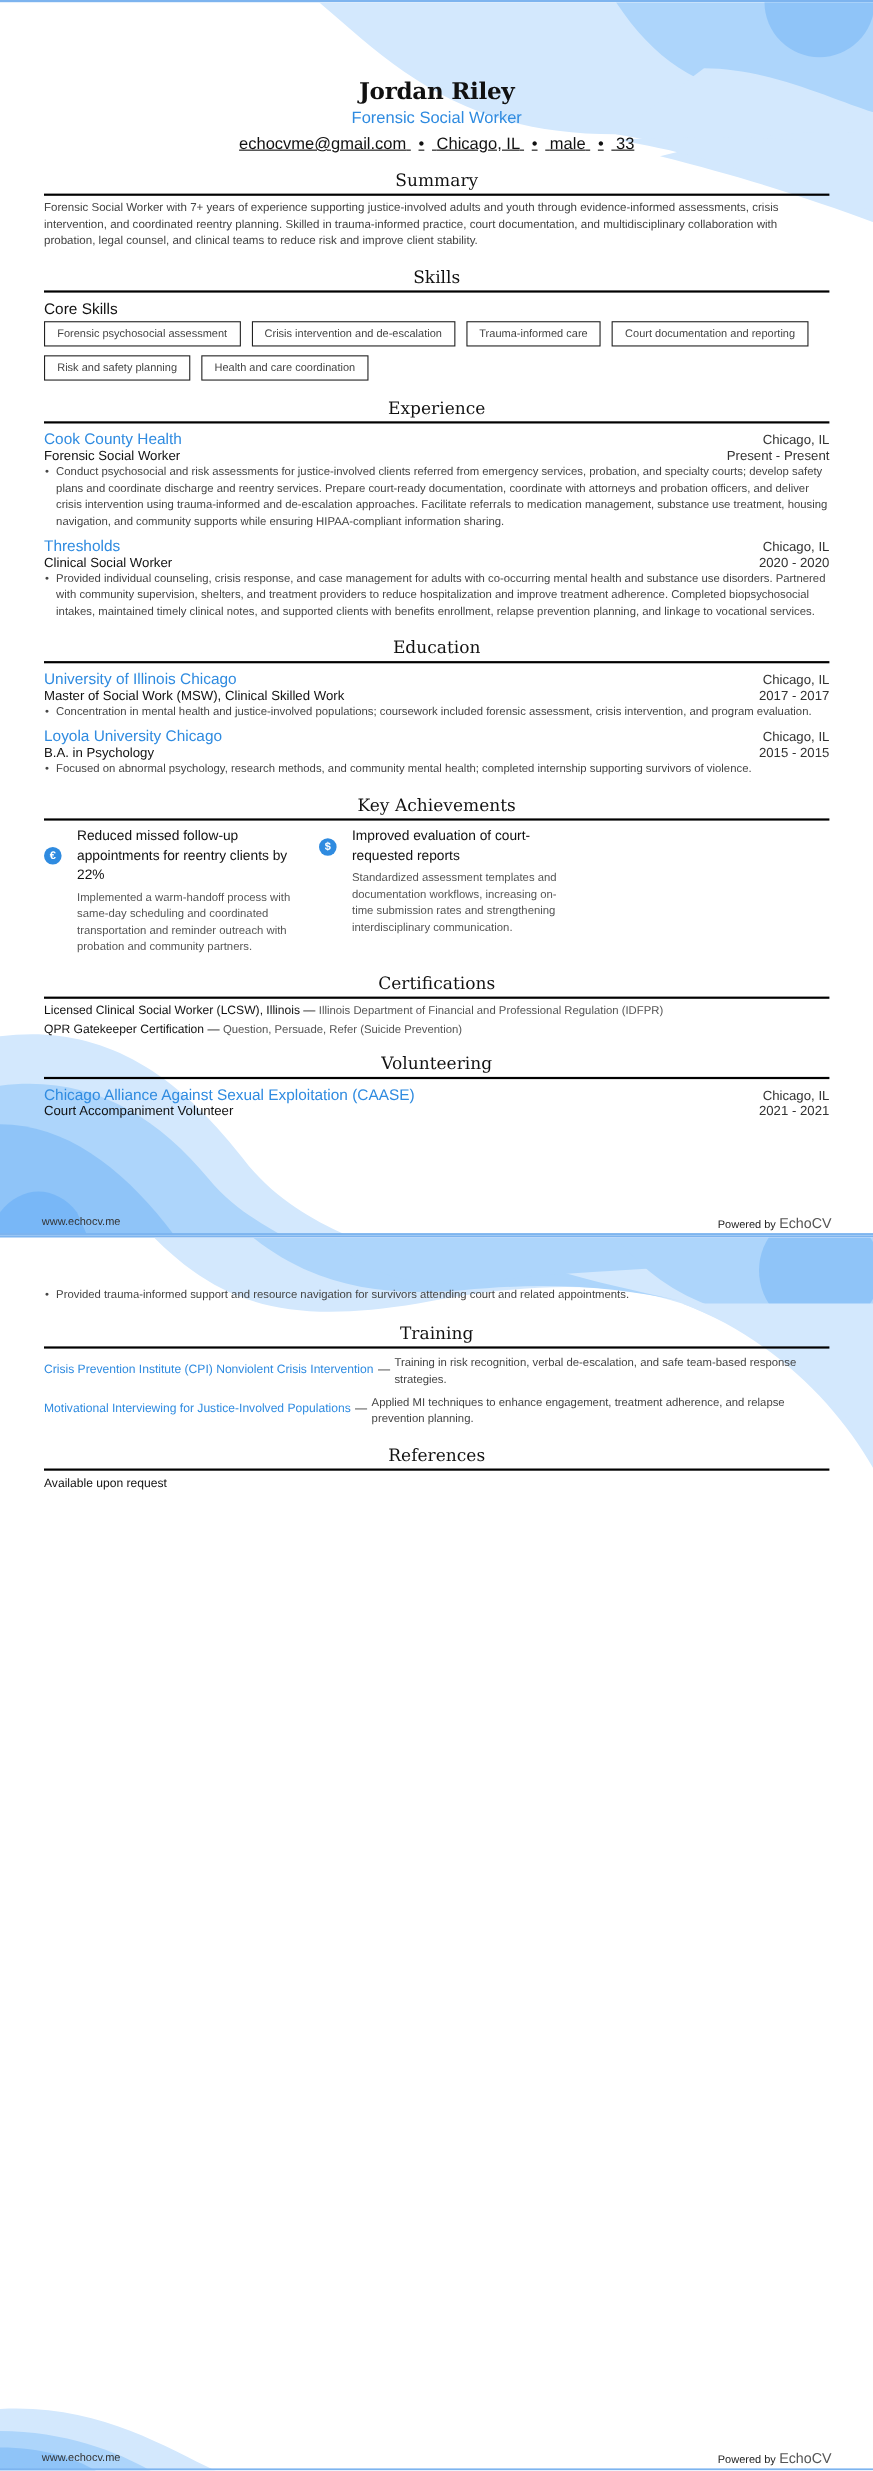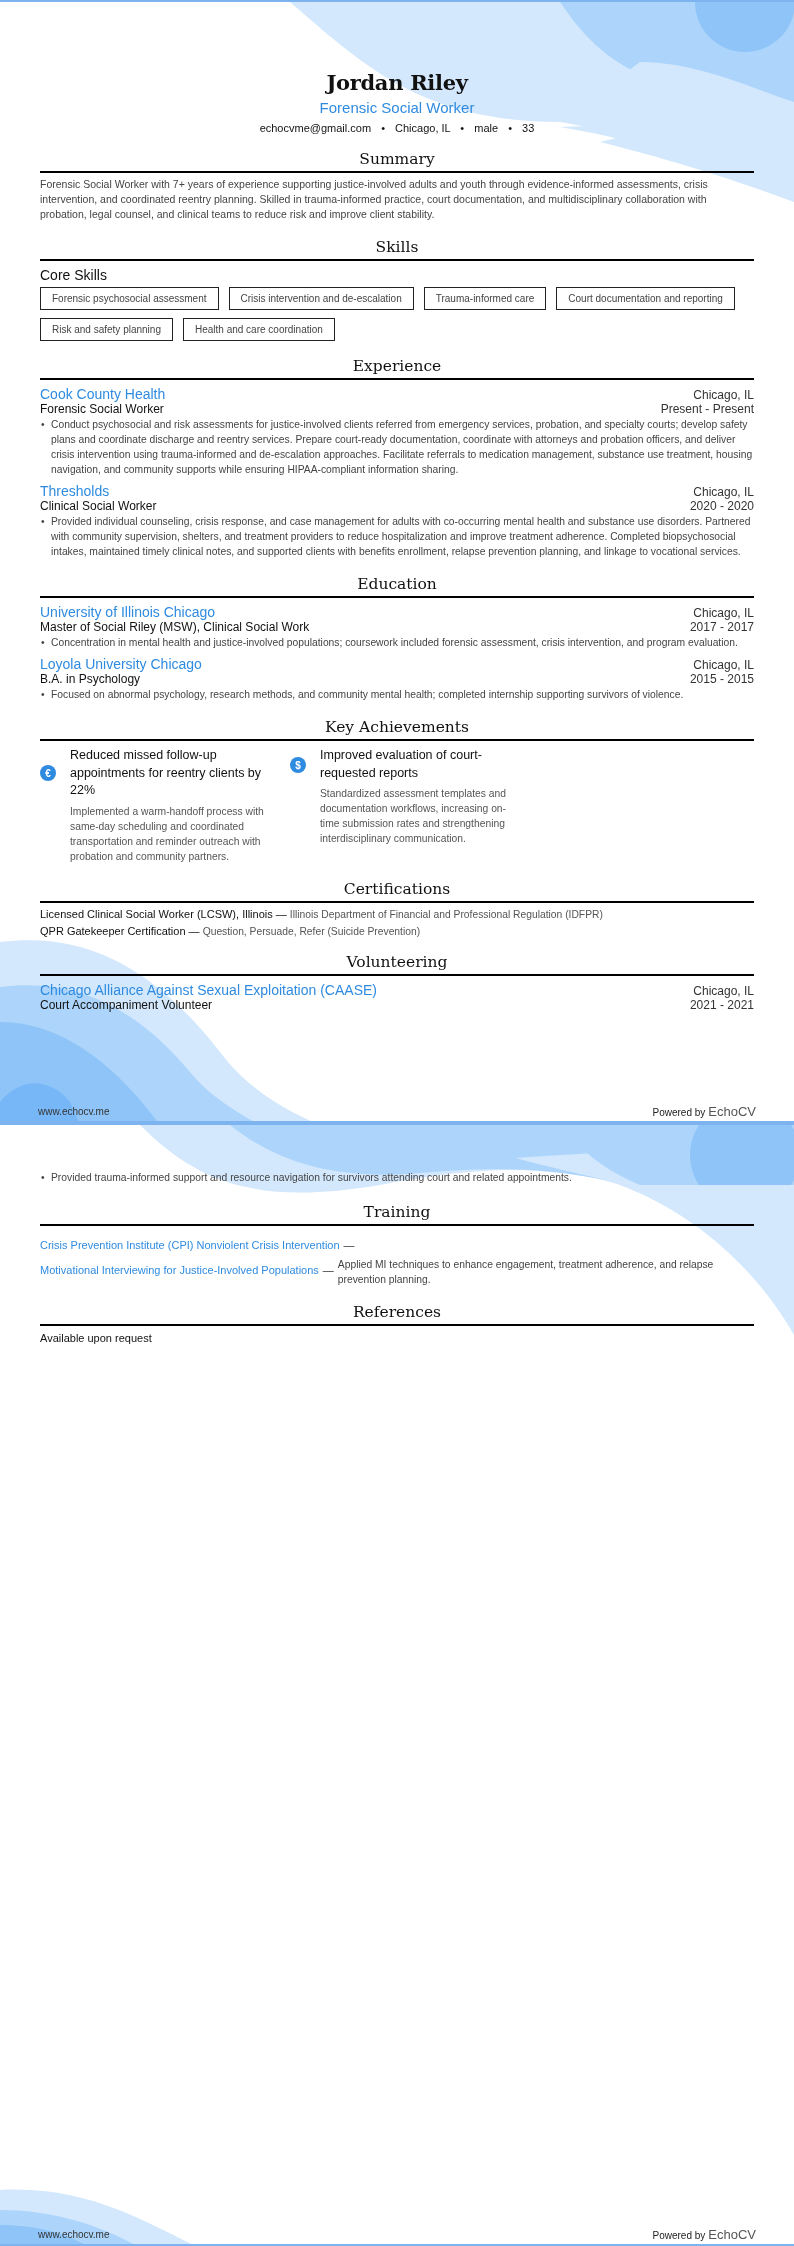--- a/index.html
+++ b/index.html
@@ -6,21 +6,21 @@
     html, body { width: 794px; background: #ffffff; }
     body { font-family: "Liberation Sans", sans-serif; color: #222; }
     .page { position: relative; width: 794px; height: 1123px; overflow: hidden; background: #fff; }
     .page.p1 { border-top: 2px solid #7db4ef; }
     .page.p2 { border-top: 2px solid #7db4ef; }
     .bg { position: absolute; inset: 0; z-index: 0; pointer-events: none; }
     .content { position: relative; z-index: 1; padding: 0 40px; }
     .header { text-align: center; padding-top: 36px; margin-top: 32px; }
     .name { font-family: "DejaVu Serif", serif; font-weight: bold; font-size: 21px; color: #111; letter-spacing: -0.3px; }
     .role { color: #2f8be0; font-size: 15px; margin-top: 4px; }
-    .contact { font-size: 11px; color: #111; margin-top: 6px; }
+    .contact { font-size: 15px; color: #111; margin-top: 6px; text-decoration: underline; }
     .contact .dot { margin: 0 7px; }
     .section-title { font-family: "DejaVu Serif", serif; font-size: 15.5px; text-align: center; color: #111; margin-top: 16px; padding-bottom: 3px; border-bottom: 2.5px solid #000; }
     .summary { font-size: 10.5px; line-height: 15px; color: #444; margin-top: 4px; }
     .sub-head { font-size: 14px; color: #111; margin-top: 6px; }
     .chips { display: flex; flex-wrap: wrap; gap: 8px 10px; margin-top: 4px; }
     .chip { border: 1.3px solid #222; font-size: 10px; color: #444; padding: 5px 11px; background: #fff; }
     .entry { margin-top: 6px; }
     .row { display: flex; justify-content: space-between; align-items: baseline; }
     .org { color: #2f8be0; font-size: 14px; }
     .loc { font-size: 12px; color: #333; }
@@ -127,21 +127,21 @@
       </div>
     </div>
 
     <div class="section-title">Education</div>
     <div class="entry">
       <div class="row">
         <span class="org">University of Illinois Chicago</span>
         <span class="loc">Chicago, IL</span>
       </div>
       <div class="row">
-        <span class="title">Master of Social Riley (MSW), Clinical Social Work</span>
+        <span class="title">Master of Social Work (MSW), Clinical Skilled Work</span>
         <span class="dates">2017 - 2017</span>
       </div>
       <div class="bullet">
         <span class="b">•</span>
         <span>Concentration in mental health and justice-involved populations; coursework included forensic assessment, crisis intervention, and program evaluation.</span>
       </div>
     </div>
     <div class="entry">
       <div class="row">
         <span class="org">Loyola University Chicago</span>
@@ -225,20 +225,21 @@
   <div class="content" style="padding-top: 44px;">
     <div class="bullet">
       <span class="b">•</span>
       <span>Provided trauma-informed support and resource navigation for survivors attending court and related appointments.</span>
     </div>
 
     <div class="section-title" style="margin-top: 18px;">Training</div>
     <div class="training">
       <span class="tname">Crisis Prevention Institute (CPI) Nonviolent Crisis Intervention</span>
       <span class="dash">—</span>
+      <span class="tdesc">Training in risk recognition, verbal de-escalation, and safe team-based response strategies.</span>
     </div>
     <div class="training">
       <span class="tname">Motivational Interviewing for Justice-Involved Populations</span>
       <span class="dash">—</span>
       <span class="tdesc">Applied MI techniques to enhance engagement, treatment adherence, and relapse prevention planning.</span>
     </div>
 
     <div class="section-title">References</div>
     <div class="refs">Available upon request</div>
   </div>

